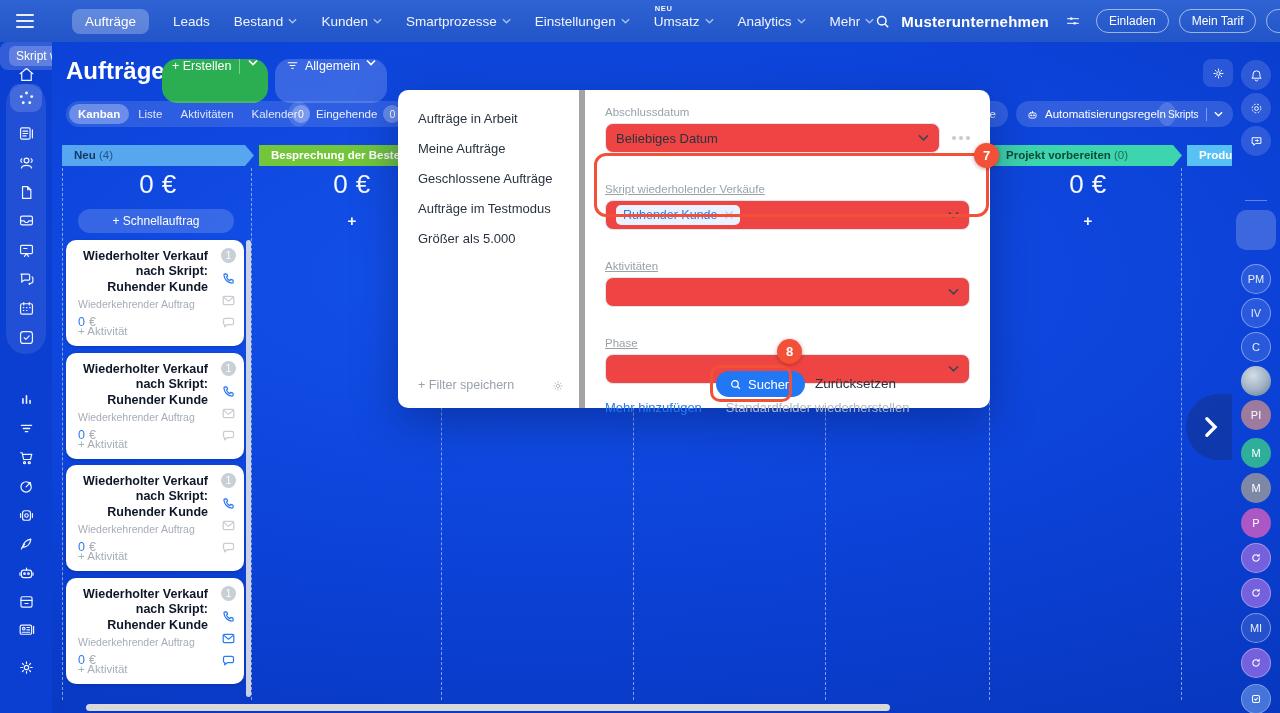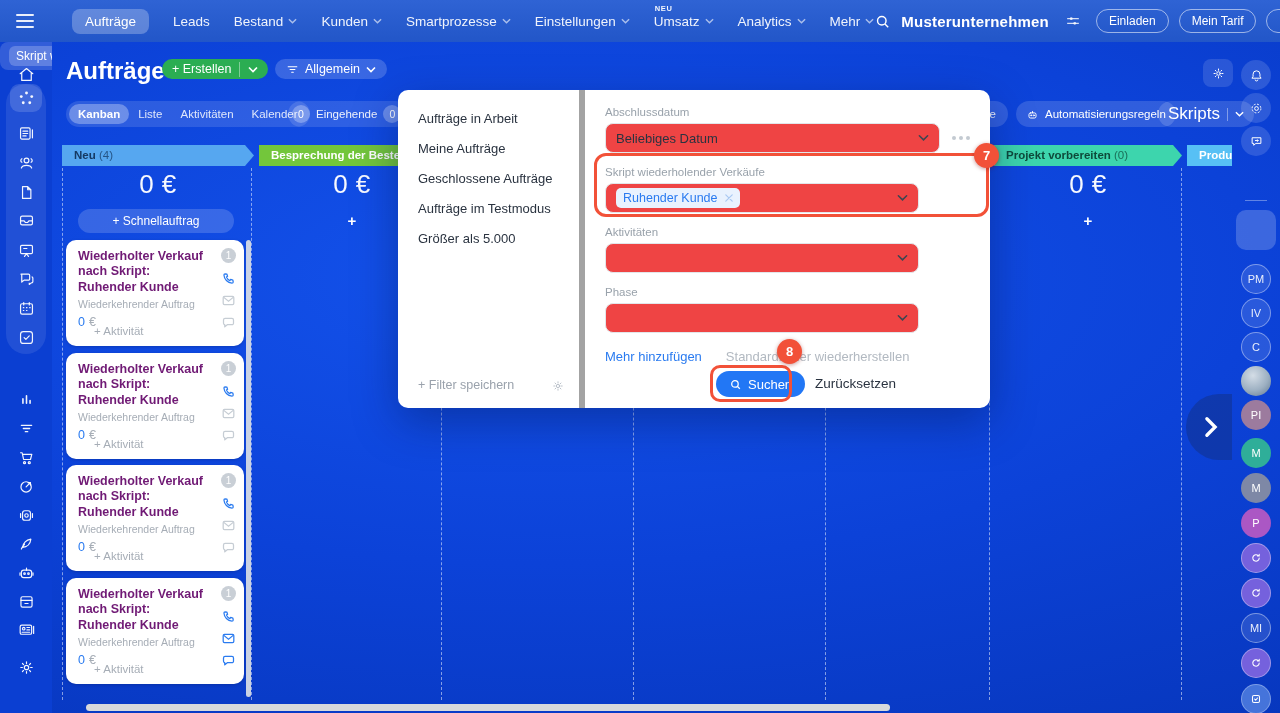--- a/index.html
+++ b/index.html
@@ -30,21 +30,21 @@
 
   
   #leftbar { left:0; top:42px; width:52px; bottom:0; z-index:30;
     background: linear-gradient(180deg,#2759cc 0%, #1b49c0 45%, #0c34a6 100%); }
   #lb-capsule { position:absolute; left:6px; top:84px; width:40px; height:270px; background:rgba(255,255,255,.09); border-radius:20px; }
   .lb-ic { position:absolute; left:10px; width:32px; height:28px; display:flex; align-items:center; justify-content:center; color:rgba(255,255,255,.95); }
   .lb-ic.active { background:rgba(255,255,255,.15); border-radius:9px; }
 
   
   #page-title { left:66px; top:57px; font-size:24px; font-weight:bold; color:#fff; z-index:5; }
-  .hbtn { height:20px; border-radius:15px; display:flex; align-items:center; z-index:5; color:#fff; }
+  .hbtn { height:44px; border-radius:15px; display:flex; z-index:5; color:#fff; }
   #btn-create { left:162px; top:59px; background:#2bad52; padding:0 10px; gap:8px; font-size:12.5px; }
   #btn-create .sep { width:1px; height:15px; background:rgba(255,255,255,.4); }
   #btn-allgemein { left:275px; top:59px; background:rgba(255,255,255,.18); padding:0 11px; gap:6px; font-size:12.5px; }
   #searchbar { left:390px; top:59px; width:575px; height:28px; border-radius:8px; background:rgba(255,255,255,.16);
     display:flex; align-items:center; padding:0 9px; z-index:5; }
   #search-tag { background:rgba(255,255,255,.22); border-radius:6px; padding:3px 7px; display:flex; align-items:center; gap:7px;
     color:#fff; font-size:12px; white-space:nowrap; }
   #search-ph { margin-left:9px; font-size:12.5px; color:rgba(255,255,255,.6); }
   #searchbar-icons { margin-left:auto; display:flex; align-items:center; gap:9px; color:rgba(255,255,255,.85); }
   #btn-gear-main { left:1203px; top:59px; width:30px; height:28px; border-radius:8px; background:rgba(255,255,255,.13);
@@ -57,21 +57,21 @@
   #inbox-pill { left:288px; top:101px; width:120px; height:26px; border-radius:13px; background:rgba(255,255,255,.13);
     display:flex; align-items:center; gap:6px; padding:0 4px; z-index:5; overflow:hidden; }
   .mini-count { width:18px; height:18px; border-radius:50%; background:rgba(255,255,255,.28); color:#fff; font-size:10.5px;
     display:flex; align-items:center; justify-content:center; flex:none; }
   #inbox-label { font-size:11.5px; color:rgba(255,255,255,.92); white-space:nowrap; }
   #frag-pill { left:958px; top:101px; width:50px; height:26px; border-radius:13px; background:rgba(255,255,255,.15);
     color:rgba(255,255,255,.92); font-size:11.5px; line-height:26px; text-align:right; padding-right:12px; z-index:5; }
   #btn-automation { left:1016px; top:101px; height:26px; border-radius:13px; background:rgba(255,255,255,.15); padding:0 10px;
     display:flex; align-items:center; gap:6px; color:#fff; font-size:11.5px; z-index:5; white-space:nowrap; }
   #btn-skripts { left:1158px; top:101px; height:26px; border-radius:13px; background:rgba(255,255,255,.15); padding:0 10px;
-    display:flex; align-items:center; gap:7px; color:#fff; font-size:17px; z-index:5; }
+    display:flex; align-items:center; gap:7px; color:#fff; font-size:10px; z-index:5; }
   #btn-skripts .sep { width:1px; height:13px; background:rgba(255,255,255,.4); }
 
   
   .dash { top:168px; bottom:13px; width:0; border-left:1px dashed rgba(255,255,255,.5); z-index:2; }
   .banner { top:145px; height:21px; line-height:21px; font-size:11.5px; font-weight:bold; padding-left:12px; white-space:nowrap; overflow:hidden; z-index:3;
     clip-path: polygon(0 0, calc(100% - 9px) 0, 100% 50%, calc(100% - 9px) 100%, 0 100%); }
   .banner .cnt { font-weight:normal; opacity:.75; }
   #ban1 { left:62px; width:192px; background:#56a7f0; color:#153962; }
   #ban2 { left:259px; width:186px; background:#73c63b; color:#fff; }
   #ban5 { left:994px; width:188px; background:#3dd5ad; color:#0e4a3a; }
@@ -79,49 +79,49 @@
   .amt { top:169px; width:192px; text-align:center; font-size:26px; color:rgba(255,255,255,.97); z-index:3; letter-spacing:.5px; }
   #amt1 { left:62px; } #amt2 { left:256px; } #amt5 { left:992px; }
   #quick1 { left:78px; top:209px; width:156px; height:24px; border-radius:13px; background:rgba(255,255,255,.17);
     color:#fff; font-size:12px; display:flex; align-items:center; justify-content:center; z-index:3; }
   .colplus { top:212px; width:192px; text-align:center; color:#fff; font-size:15px; font-weight:bold; z-index:3; }
   #plus2 { left:256px; } #plus5 { left:992px; }
   #scroll1 { left:246px; top:240px; width:5px; height:457px; background:rgba(223,226,230,.9); border-radius:3px; z-index:4; }
   #hscroll { left:86px; top:704px; width:804px; height:7px; background:#d7d9db; border-radius:4px; z-index:9; }
 
   .card { left:66px; width:178px; height:106px; background:#fff; border-radius:10px; z-index:4; box-shadow:0 1px 3px rgba(0,20,80,.25); }
-  .c-title { padding:9px 36px 0 12px; font-size:12.5px; font-weight:bold; color:#701a75; line-height:1.22; }
+  .c-title { padding:9px 36px 0 12px; font-size:12.5px; font-weight:bold; color:#0f172a; line-height:1.22;text-align:right; }
   .c-sub { padding:3px 36px 0 12px; font-size:10.5px; color:#a6adb6; }
   .c-amt { padding:5px 0 0 12px; font-size:12.5px; }
   .c-amt .v { color:#2a7bf0; } .c-amt .cur { color:#a6adb6; margin-left:4px; }
-  .c-act { position:absolute; left:12px; bottom:9px; font-size:11.5px; color:#a6adb6;margin-left:16px; }
+  .c-act { position:absolute; left:12px; bottom:9px; font-size:11.5px; color:#a6adb6; }
   .c-badge { position:absolute; top:8px; right:8px; width:15px; height:15px; border-radius:50%; background:#c9cfd6; color:#fff;
     font-size:10px; display:flex; align-items:center; justify-content:center; }
   .c-ic { position:absolute; right:8px; }
   .ic-phone { top:31px; color:#2a7bf0; } .ic-mail { top:53px; color:#c6cdd4; } .ic-chat { top:75px; color:#c6cdd4; }
   .card.hot .ic-mail, .card.hot .ic-chat { color:#2a7bf0; }
 
   
   #panel { left:398px; top:90px; width:592px; height:318px; background:#fff; border-radius:10px; z-index:20;
     box-shadow:0 14px 45px rgba(3,20,80,.4); }
   #panel-left { position:absolute; left:0; top:0; bottom:0; width:187px; border-right:6px solid #a3a3a3; padding-top:14px; }
   .preset { height:30px; line-height:30px; padding-left:20px; font-size:13px; color:#2a3340; position:relative; white-space:nowrap; }
   .pin { position:absolute; right:12px; top:8px; color:#b6bdc6; }
   #save-filter { position:absolute; left:20px; bottom:16px; font-size:12.5px; color:#9aa2ac; }
   #panel-gear { position:absolute; right:14px; bottom:15px; color:#b6bdc6; }
   #panel-right { position:absolute; left:187px; top:0; right:0; bottom:0; padding:16px 20px; }
   .f-label { font-size:11.5px; color:#99a2ab; margin-bottom:5px; }
   .select { height:30px; border:1px solid #e2e6ea; border-radius:8px; position:relative; display:flex; align-items:center;
     padding:0 28px 0 10px; font-size:13px; color:#2a3340; background:#ef4444; }
   .select .chev { position:absolute; right:10px; top:8px; color:#3c4652; }
   .row1 { display:flex; align-items:center; }
-  .w1 { width:337px; } .w2 { width:314px;align-items:center; }
+  .w1 { width:337px; } .w2 { width:365px;align-items:center; }
   #dots { display:flex; gap:3px; margin-left:12px; }
   #dots i { width:4px; height:4px; border-radius:50%; background:#c3cad1; }
-  .mt { margin-top:13px; }
+  .mt { margin-top:30px;text-decoration:underline; }
   #sel-tag { background:#e9f2fe; border-radius:5px; padding:3px 7px; display:flex; align-items:center; gap:7px;
     color:#2a7bf0; font-size:12.5px; }
   #links-row { margin-top:16px; display:flex; align-items:center; gap:24px; font-size:13px; }
   #add-field { color:#2a7bf0; } #restore-fields { color:#b2b9c1; }
   #btn-suchen { position:absolute; left:131px; top:281px; height:26px; border-radius:14px; background:#2277f5; color:#fff;
     font-size:13px; display:flex; align-items:center; gap:6px; padding:0 13px; }
   #btn-reset { position:absolute; left:230px; top:286px; font-size:13.5px; color:#2a3340; }
 
   
   .hl { border:3px solid #f25138; z-index:25; }

